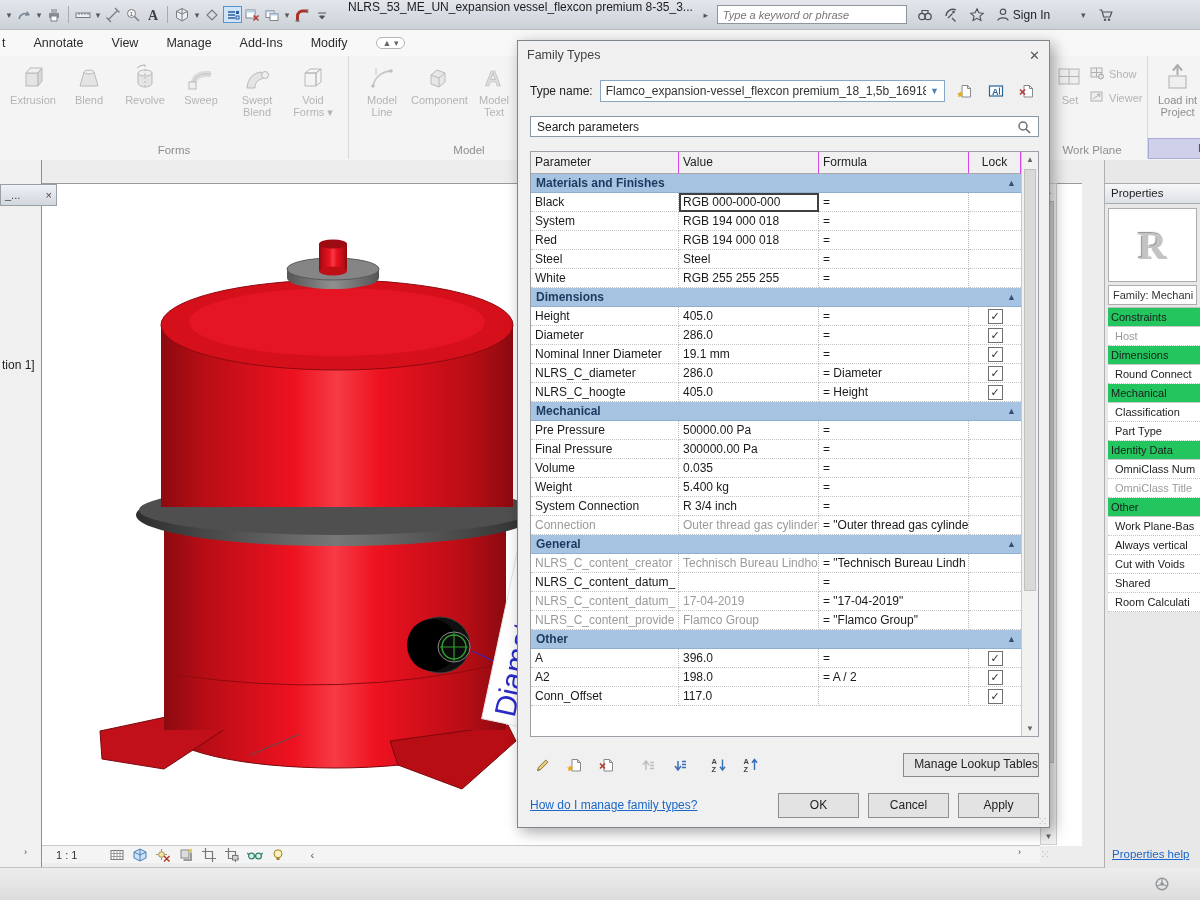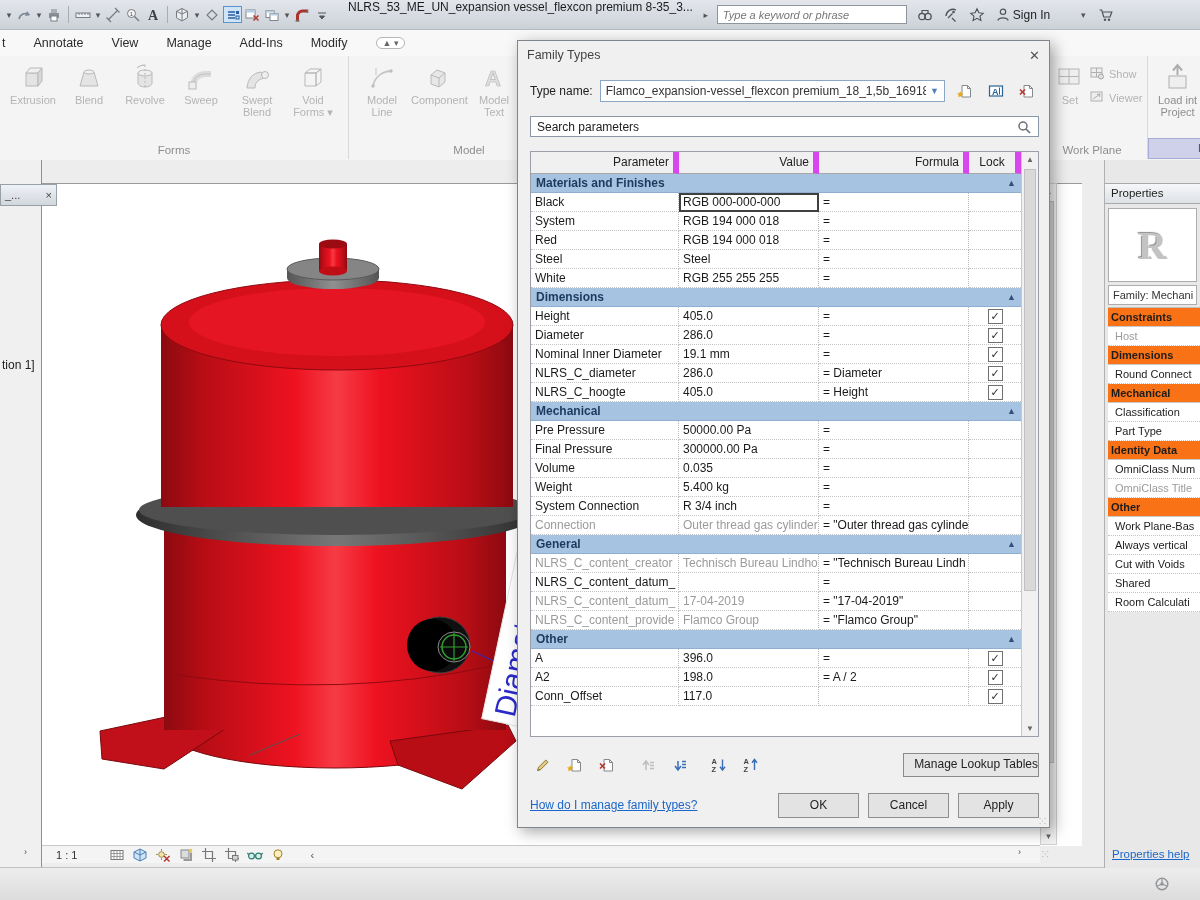--- a/index.html
+++ b/index.html
@@ -47,21 +47,21 @@
   .hleft{position:absolute;left:24px;top:687px;font-size:9px;color:#444}
   .hright{position:absolute;left:1018px;top:687px;font-size:9px;color:#444}
   .grip{position:absolute;left:1042px;top:688px;width:14px;height:12px;color:#999;font-size:8px;letter-spacing:1px}
   
   .props{position:absolute;right:0;top:160px;width:96px;height:708px;background:#e8e8e8;border-left:1px solid #b0b0b0;box-sizing:border-box;z-index:4}
   .props-header{margin-top:23px;height:21px;background:linear-gradient(#f6f7f9,#dde1e6);border-top:1px solid #aaa;border-bottom:1px solid #aaa;padding:3px 0 8px 6px;box-sizing:border-box;font-size:11.5px;color:#222}
   .preview{margin:4px 3px 3px 3px;height:72px;background:#fff;border:1px solid #adadad;display:flex;align-items:center;justify-content:center}
   .rlogo{font-size:40px;font-weight:bold;color:#c3c3c3;font-family:"Liberation Serif",serif;text-shadow:1px 1px 0 #fff,-1px -1px 1px #8d8d8d}
   .famsel{margin:0 3px;height:20px;background:#fff;border:1px solid #adadad;font-size:11px;padding:3px 0 0 4px;box-sizing:border-box;white-space:nowrap;overflow:hidden}
   .proplist{margin:2px 0 0 3px;border-top:1px solid #c0c0c0}
-  .pgroup{height:18px;line-height:18px;background:#f97316;font-weight:bold;color:#1c1c1c;padding-left:3px;border-bottom:1px solid #c9c9c9;white-space:nowrap;overflow:hidden}
+  .pgroup{height:18px;line-height:18px;background:#22c55e;font-weight:normal;color:#1c1c1c;padding-left:3px;border-bottom:1px solid #c9c9c9;white-space:nowrap;overflow:hidden}
   .prow{height:18px;line-height:18px;background:#fff;color:#1c1c1c;padding-left:7px;border-bottom:1px dotted #c3c3c3;white-space:nowrap;overflow:hidden}
   .prow.gray{color:#9b9b9b}
   .propshelp{position:absolute;left:7px;bottom:8px;color:#1b66c9;text-decoration:underline;font-size:11.5px;white-space:nowrap}
   
   .statusbar{position:absolute;left:0;bottom:0;width:1200px;height:32px;background:linear-gradient(#ededed,#dcdcdc);border-top:1px solid #c2c2c2}
   .statusbar .wheel{position:absolute;right:28px;top:6px;opacity:.8}
   
   .dialog{position:absolute;left:517px;top:40px;width:533px;height:788px;background:#f0f0f0;border:1px solid #7e858d;box-sizing:border-box;box-shadow:4px 4px 14px rgba(0,0,0,.35);z-index:20;font-size:12px}
   .dlg-title{height:28px;display:flex;align-items:center;padding:0 9px;color:#444;font-size:12.5px}
   .dlg-close{margin-left:auto;color:#555;font-size:13px}
@@ -74,21 +74,21 @@
   .searchrow{position:absolute;left:12px;top:75px;right:10px;height:21px;border:1px solid #8a97a6;background:#fff;display:flex;align-items:center;padding:0 4px;box-sizing:border-box}
   .searchrow input{flex:1;border:0;outline:0;font:12px "Liberation Sans",sans-serif;color:#1a1a1a;background:transparent;min-width:0}
   .searchrow input::placeholder{color:#222;opacity:1}
   .tablewrap{position:absolute;left:12px;top:110px;width:509px;height:586px;background:#fff;border:1px solid #9aa0a6;box-sizing:border-box;overflow:hidden}
   .tbody{position:absolute;left:0;top:0;width:490px;overflow:hidden}
   .trow{display:flex;height:19px;line-height:18px;background:#fff}
   .tc{box-sizing:border-box;border-right:1px dotted #b9b9b9;border-bottom:1px dotted #c4c4c4;padding:0 4px;overflow:hidden;white-space:nowrap;color:#1a1a1a}
   .tc.p{width:148px}.tc.v{width:140px}.tc.f{width:150px}.tc.l{width:52px;display:flex;align-items:center;justify-content:center;border-right:none}
   .trow.gray .p,.trow.gray .v{color:#9b9b9b}
   .thead{display:flex;height:22px;line-height:21px;background:#f0f0f0;font-size:12px}
-  .thead .tc{border-right:6px solid #d946ef;border-bottom:1px solid #a8a8a8;text-align:right;color:#222}
+  .thead .tc{border-right:1px solid #d946ef;border-bottom:1px solid #a8a8a8;text-align:left;color:#222}
   .tsec{height:19px;line-height:18px;background:#a7c3e2;border-bottom:1px solid #8fb0d2;font-weight:bold;color:#1a3a5e;display:flex;padding:0 5px;box-sizing:border-box}
   .tsec .chev{margin-left:auto;font-size:9px;color:#31517a}
   .selcell{outline:2px solid #404040;outline-offset:-2px}
   .cb{width:13px;height:13px;background:#fff;border:1px solid #707070;font-size:11px;line-height:12px;text-align:center;color:#2b2b2b}
   .tscroll{position:absolute;right:0;top:0;width:17px;height:584px;background:#f1f1f1;border-left:1px solid #c8c8c8;box-sizing:border-box}
   .tscroll .arr{height:15px;text-align:center;font-size:8px;color:#666;line-height:15px}
   .tscroll .thumb{position:absolute;left:2px;right:2px;top:17px;height:420px;background:#d9d9d9;border:1px solid #c0c0c0}
   .tscroll .arrb{position:absolute;bottom:0;left:0;right:0;height:15px;text-align:center;font-size:8px;color:#666;line-height:15px}
   .dlgtools{position:absolute;left:14px;top:714px;display:flex;align-items:center;gap:10px}
   .dlgtools .ticon{width:22px;height:20px;display:inline-flex;align-items:center;justify-content:center}

